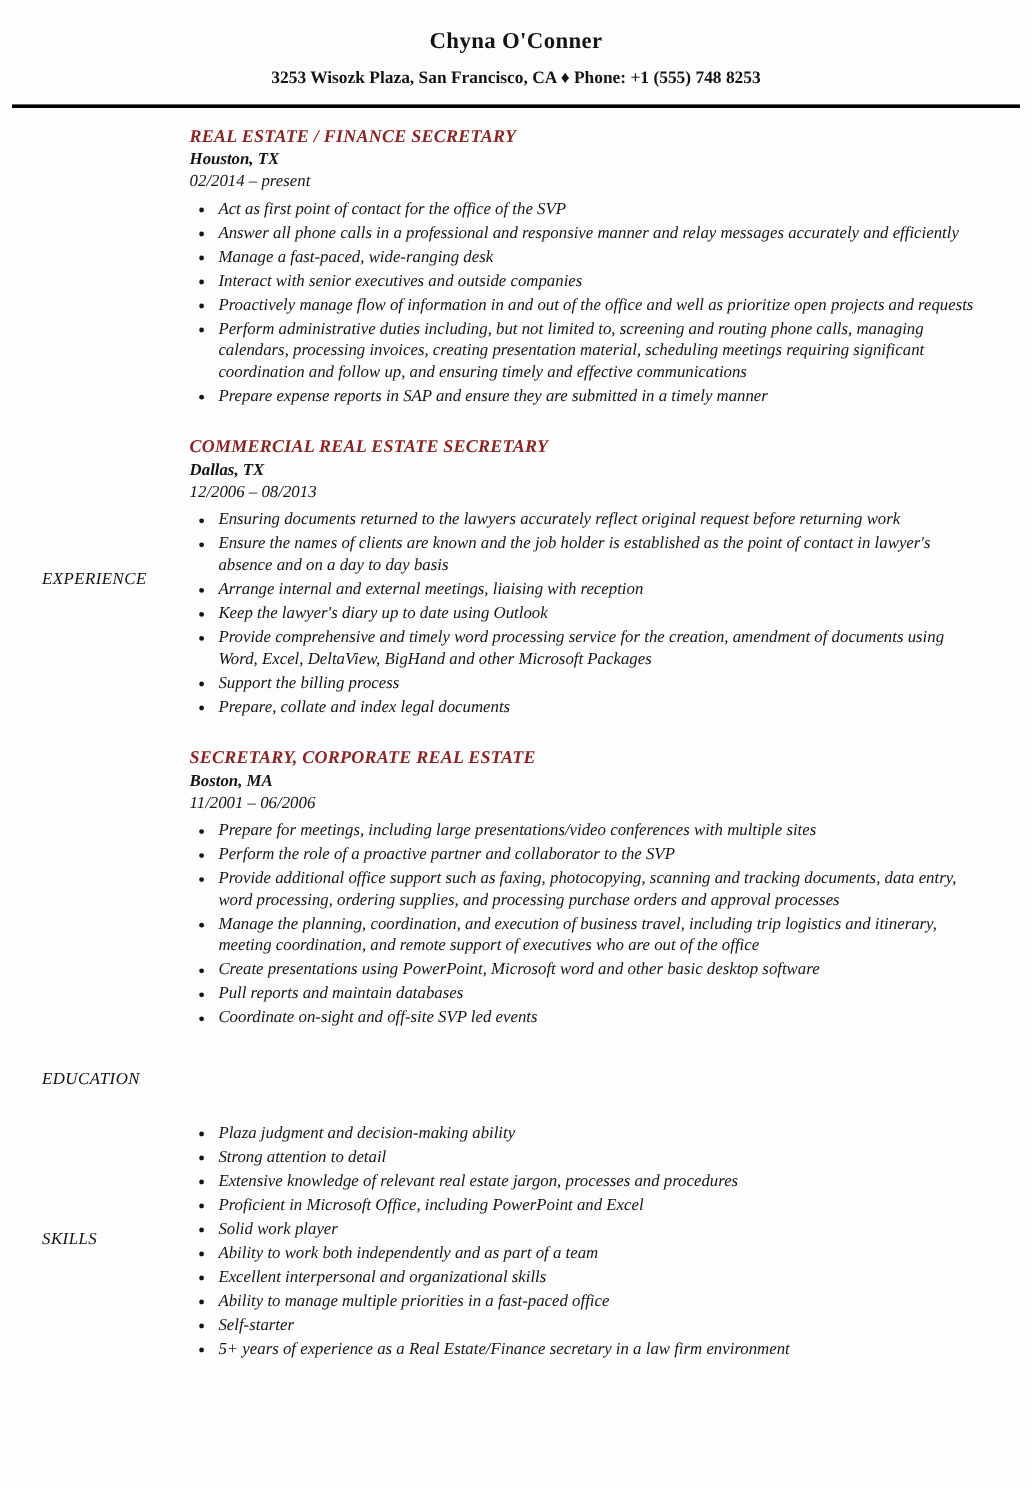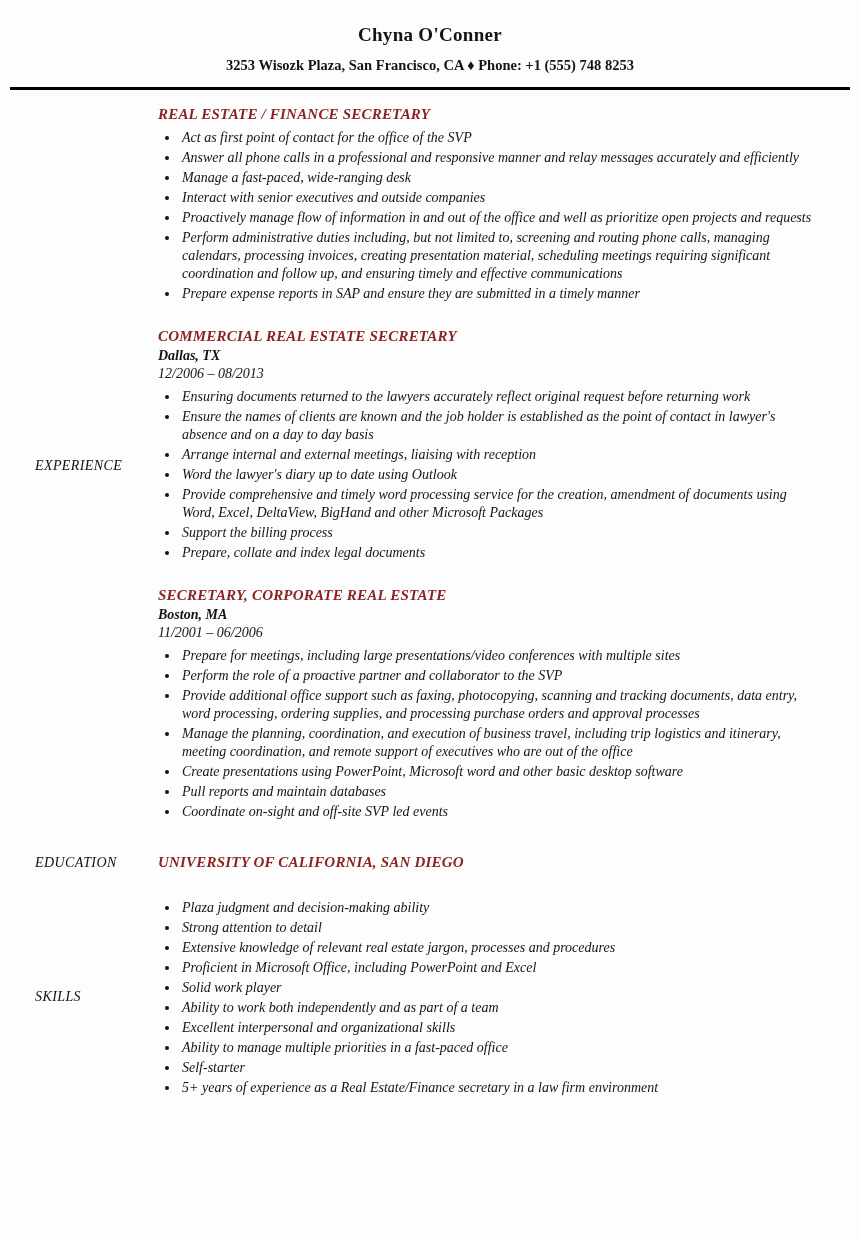--- a/index.html
+++ b/index.html
@@ -78,40 +78,42 @@
   </header>
 
   <div class="rule"></div>
 
   <section class="row experience">
     <div class="label">EXPERIENCE</div>
     <div class="col">
 
       <article class="job">
         <h2 class="job-title">REAL ESTATE / FINANCE SECRETARY</h2>
+        <div class="job-location">Houston, TX</div>
+        <div class="job-dates">02/2014 – present</div>
         <ul class="bullets">
             <li>Act as first point of contact for the office of the SVP</li>
             <li>Answer all phone calls in a professional and responsive manner and relay messages accurately and efficiently</li>
             <li>Manage a fast-paced, wide-ranging desk</li>
             <li>Interact with senior executives and outside companies</li>
             <li>Proactively manage flow of information in and out of the office and well as prioritize open projects and requests</li>
             <li>Perform administrative duties including, but not limited to, screening and routing phone calls, managing calendars, processing invoices, creating presentation material, scheduling meetings requiring significant coordination and follow up, and ensuring timely and effective communications</li>
             <li>Prepare expense reports in SAP and ensure they are submitted in a timely manner</li>
           </ul>
       </article>
 
       <article class="job">
         <h2 class="job-title">COMMERCIAL REAL ESTATE SECRETARY</h2>
         <div class="job-location">Dallas, TX</div>
         <div class="job-dates">12/2006 – 08/2013</div>
         <ul class="bullets">
             <li>Ensuring documents returned to the lawyers accurately reflect original request before returning work</li>
             <li>Ensure the names of clients are known and the job holder is established as the point of contact in lawyer's absence and on a day to day basis</li>
             <li>Arrange internal and external meetings, liaising with reception</li>
-            <li>Word the lawyer's diary up to date using Outlook</li>
+            <li>Keep the lawyer's diary up to date using Outlook</li>
             <li>Provide comprehensive and timely word processing service for the creation, amendment of documents using Word, Excel, DeltaView, BigHand and other Microsoft Packages</li>
             <li>Support the billing process</li>
             <li>Prepare, collate and index legal documents</li>
           </ul>
       </article>
 
       <article class="job">
         <h2 class="job-title">SECRETARY, CORPORATE REAL ESTATE</h2>
         <div class="job-location">Boston, MA</div>
         <div class="job-dates">11/2001 – 06/2006</div>
@@ -125,21 +127,20 @@
             <li>Coordinate on-sight and off-site SVP led events</li>
           </ul>
       </article>
 
     </div>
   </section>
 
   <section class="row education">
     <div class="label">EDUCATION</div>
     <div class="col">
-      <h2 class="school">UNIVERSITY OF CALIFORNIA, SAN DIEGO</h2>
     </div>
   </section>
 
   <section class="row skills">
     <div class="label">SKILLS</div>
     <div class="col">
       <ul class="bullets">
           <li>Plaza judgment and decision-making ability</li>
           <li>Strong attention to detail</li>
           <li>Extensive knowledge of relevant real estate jargon, processes and procedures</li>

